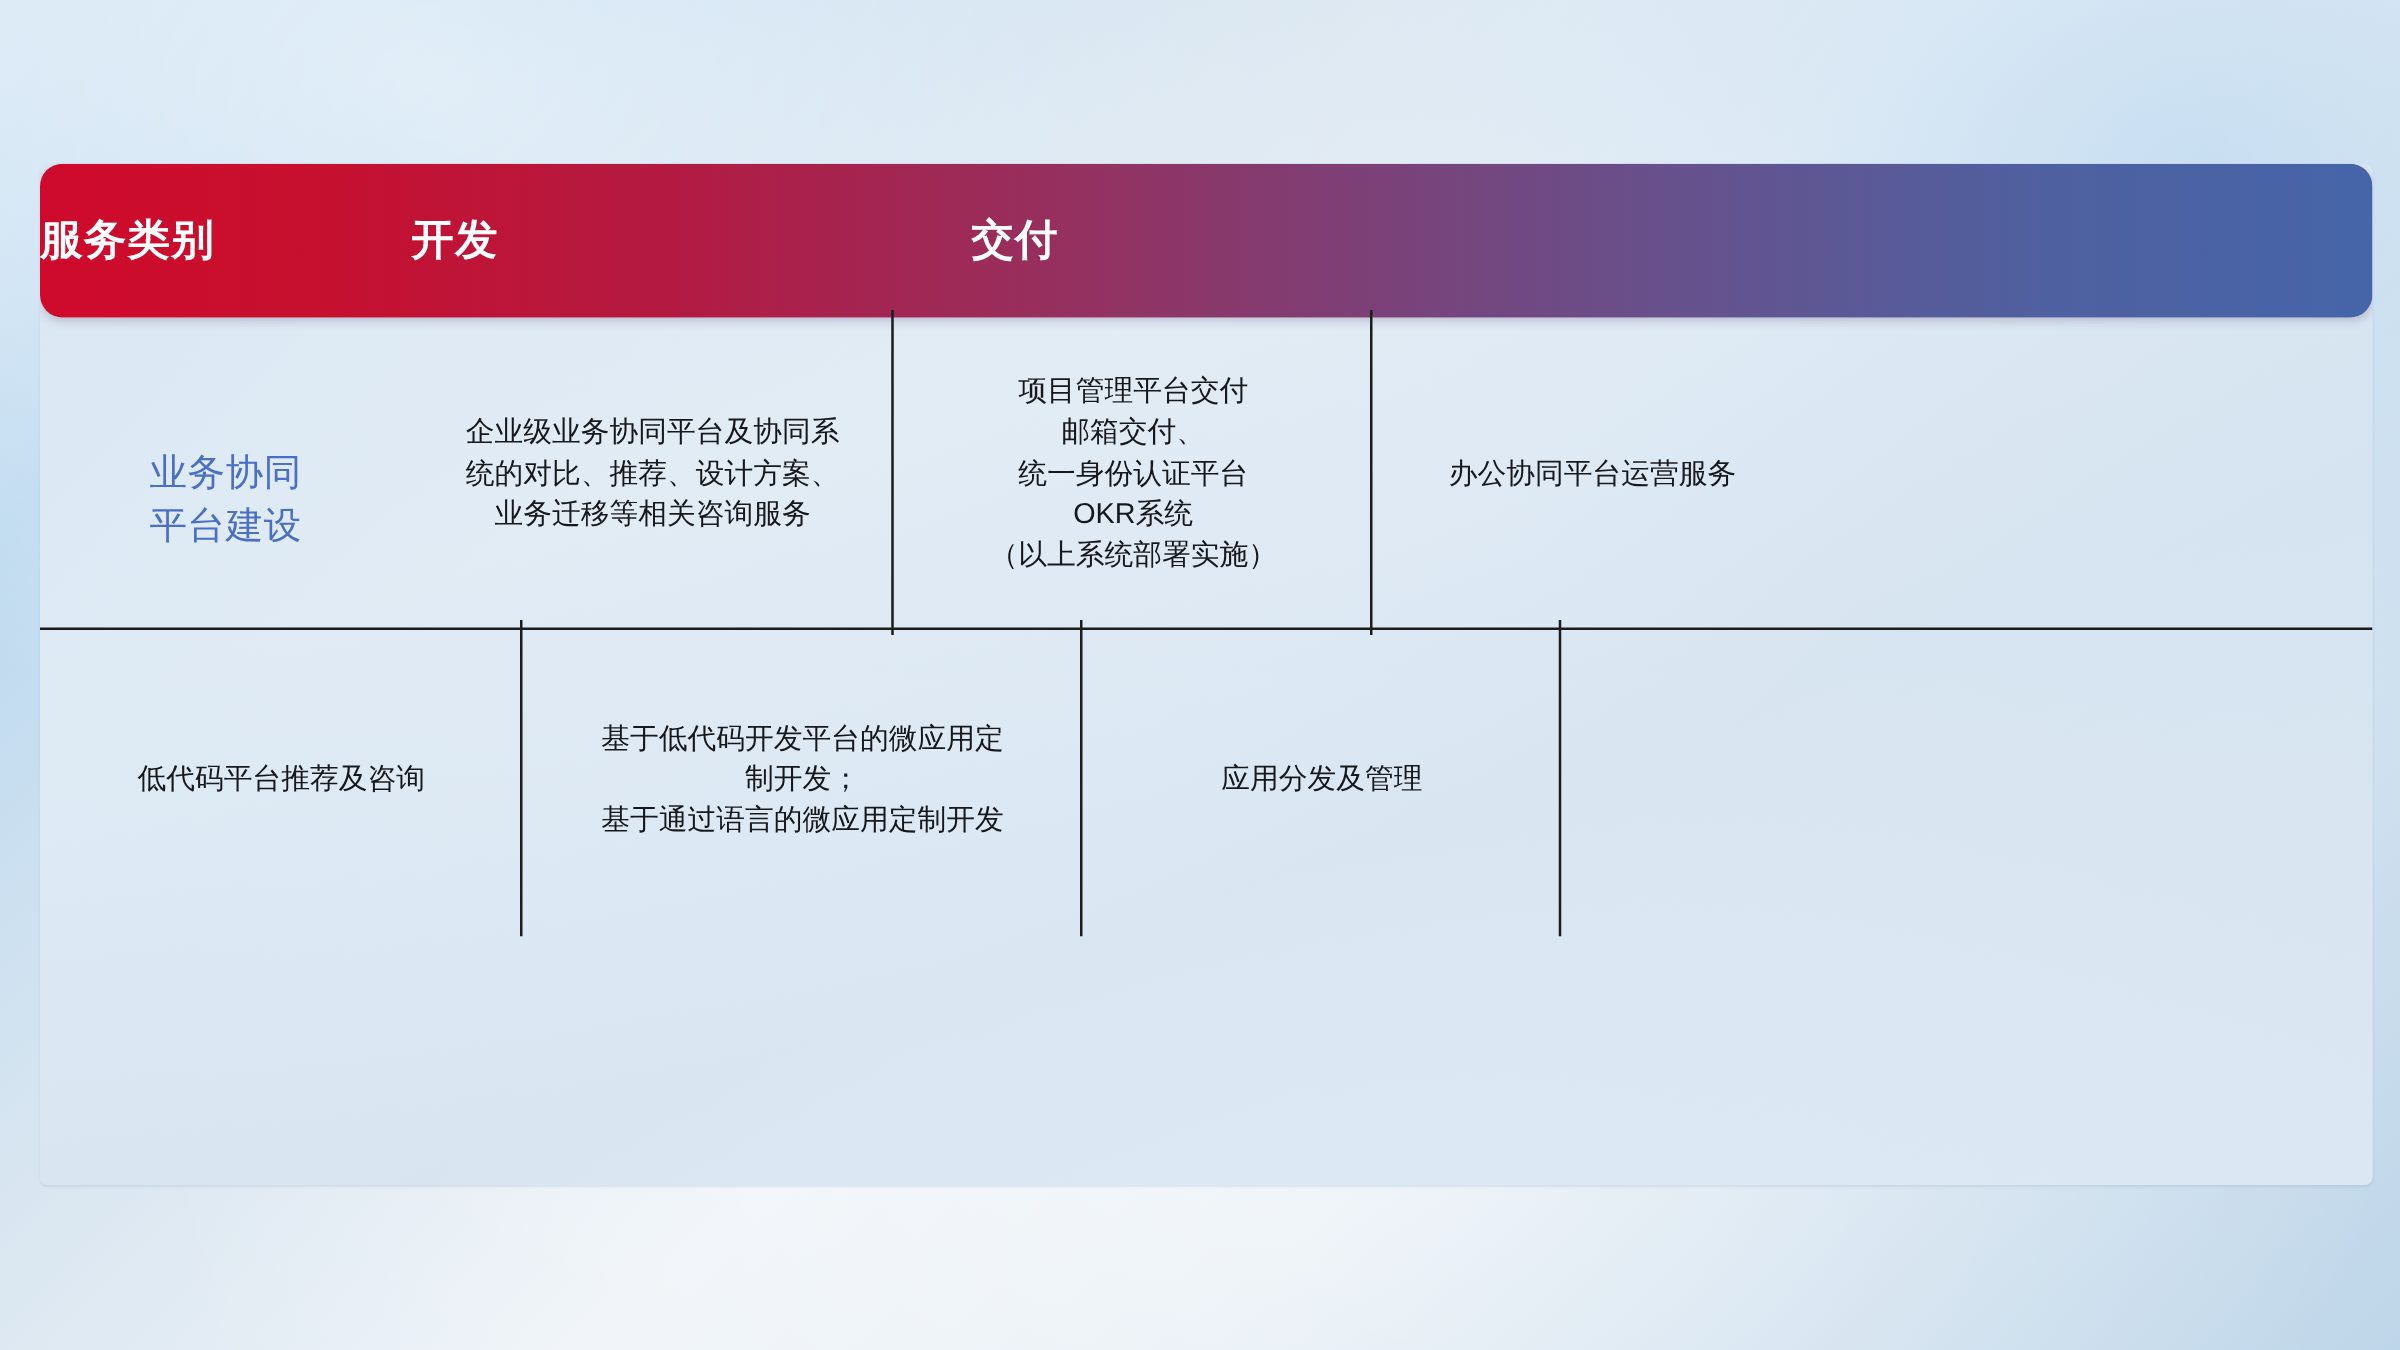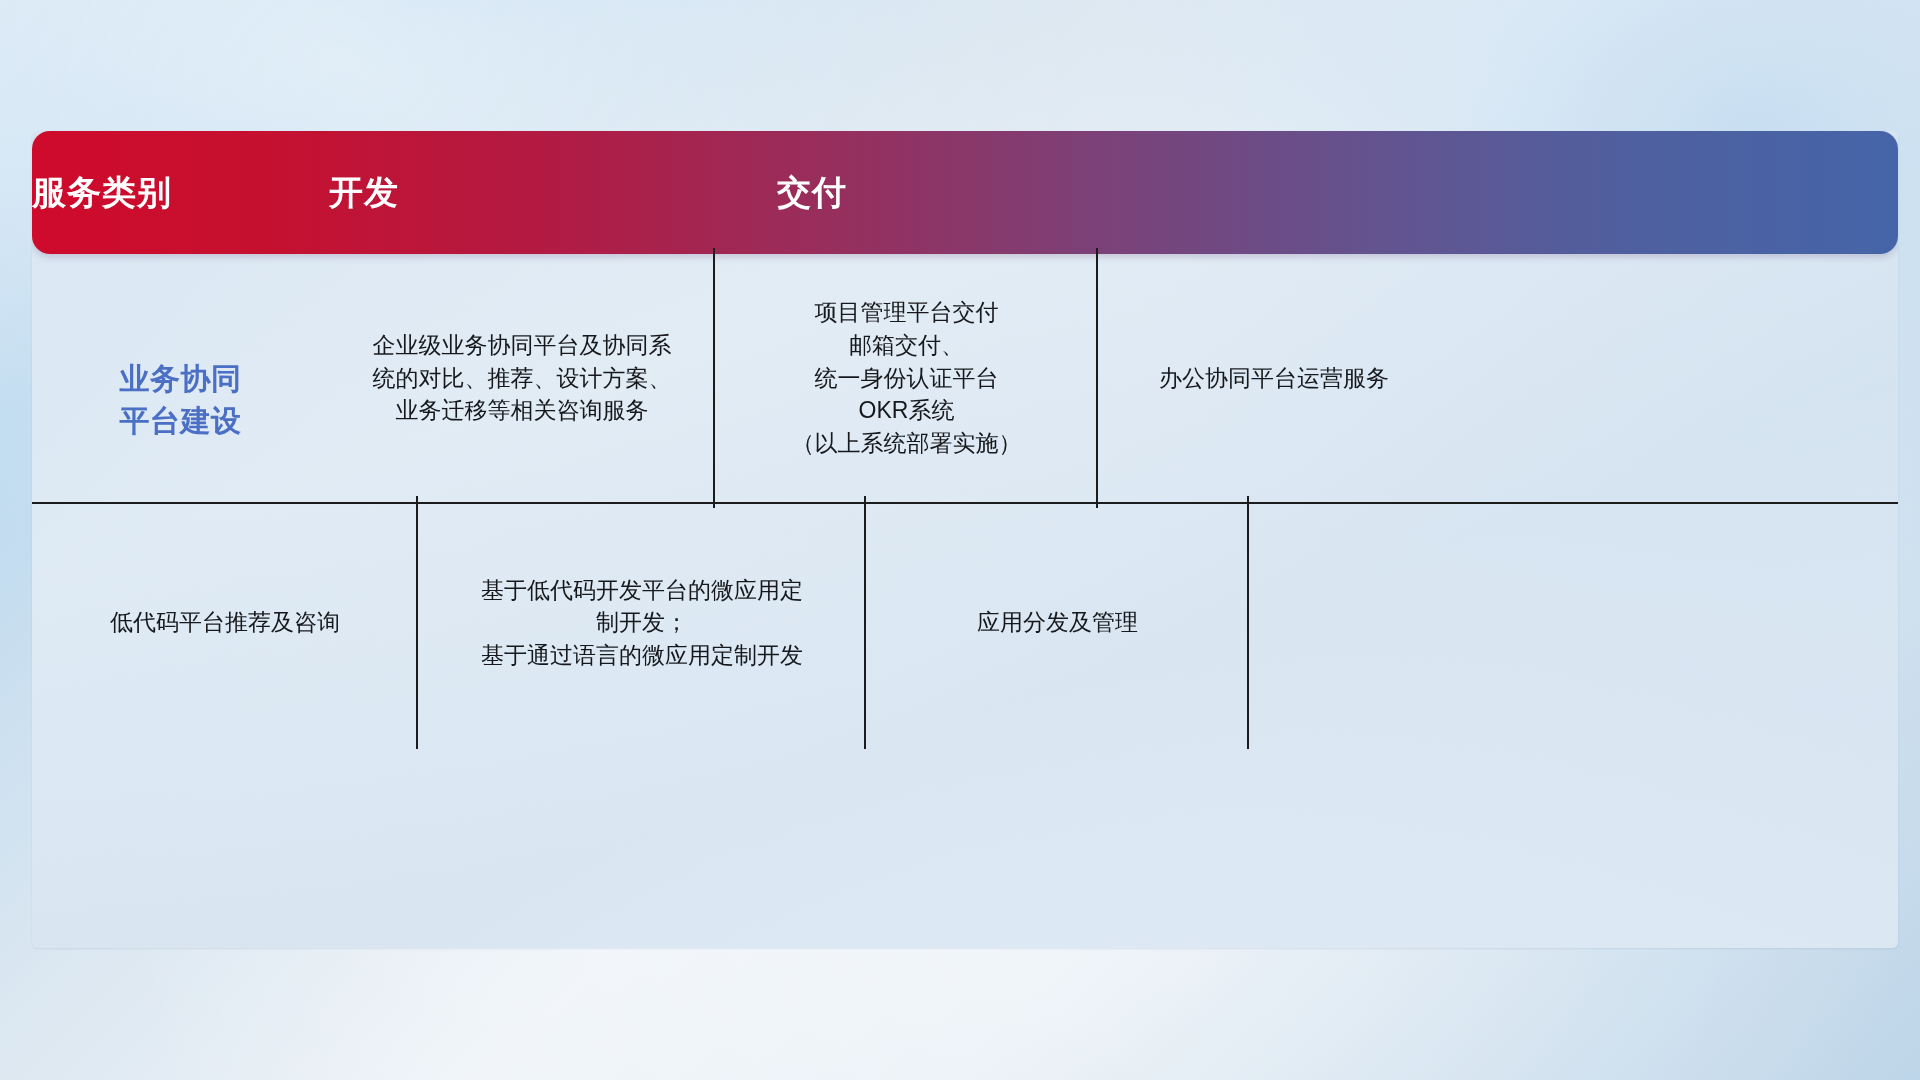--- a/index.html
+++ b/index.html
@@ -160,21 +160,21 @@
     font-size: 23px;
     line-height: 1.42;
     text-align: center;
     white-space: pre-line;
     font-weight: 400;
   }
 
   .cat-text {
     color: #4a6fc4;
     font-size: 30px;
-    font-weight: bold;
+    font-weight: normal;
     line-height: 1.4;
     text-align: left;
     white-space: pre-line;
     letter-spacing: 0.5px;
     margin-top: 44px;
   }
 </style>
 </head>
 <body>
 

